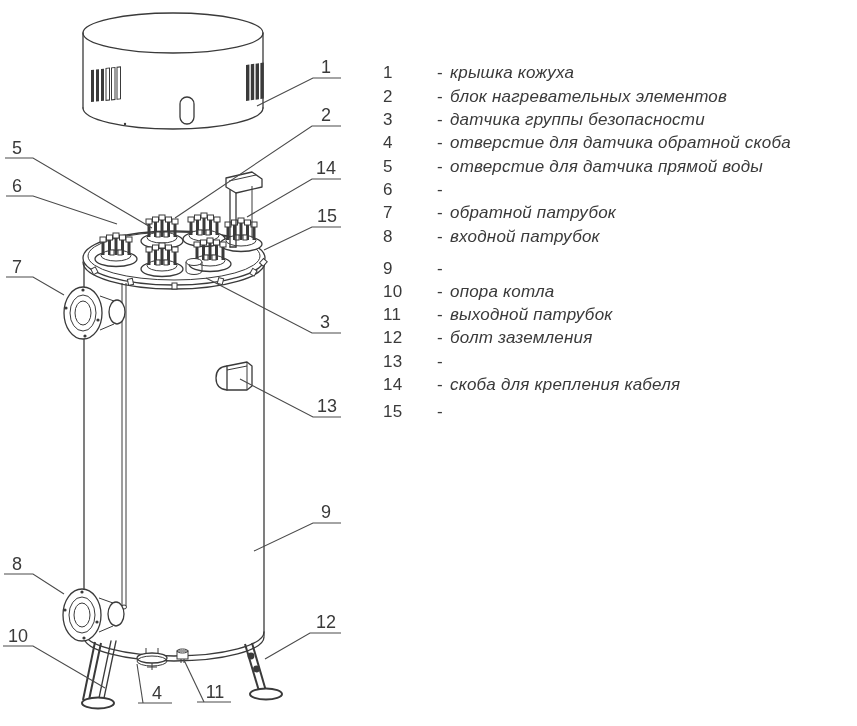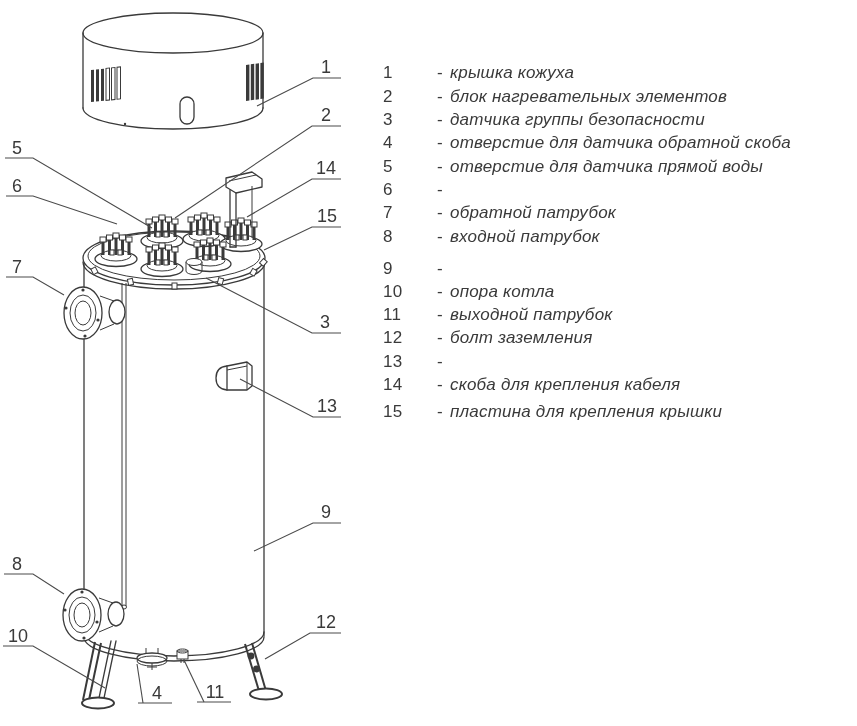--- a/index.html
+++ b/index.html
@@ -321,17 +321,16 @@
         <span class="dash">-</span>
       </div>
     <div class="row" style="top:374px">
         <span class="num">14</span>
         <span class="dash">-</span>
         <span class="txt">скоба для крепления кабеля</span>
       </div>
     <div class="row" style="top:401px">
         <span class="num">15</span>
         <span class="dash">-</span>
-        <span class="txt">пластина для крепления крышки</span>
       </div>
   </div>
 
 </div>
 
 </body></html>

